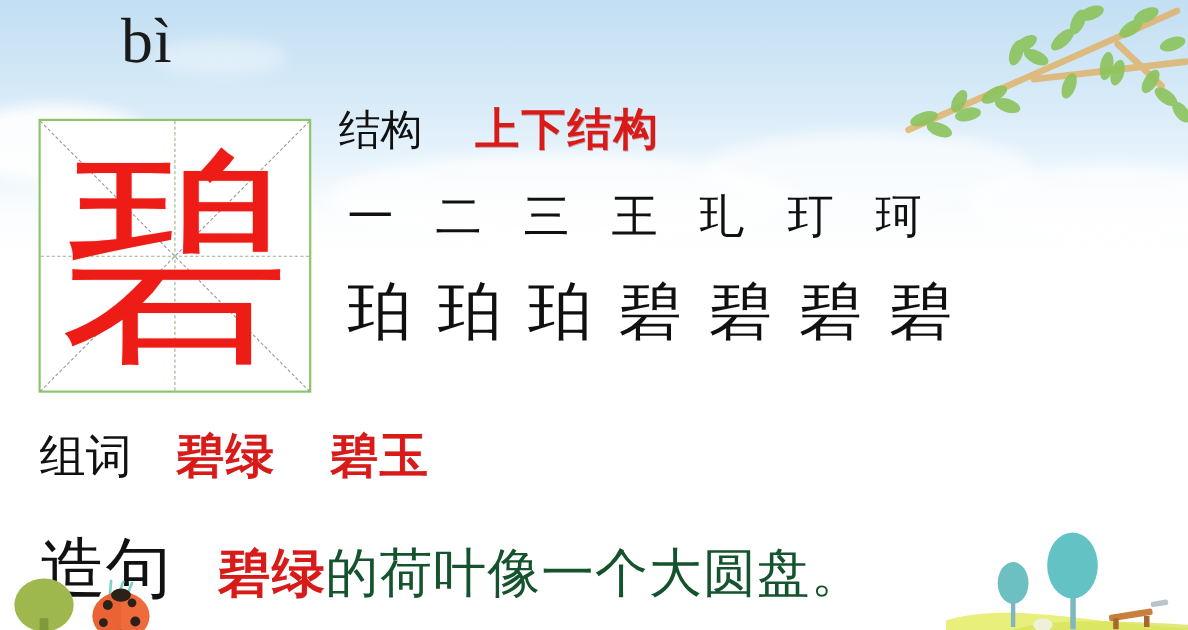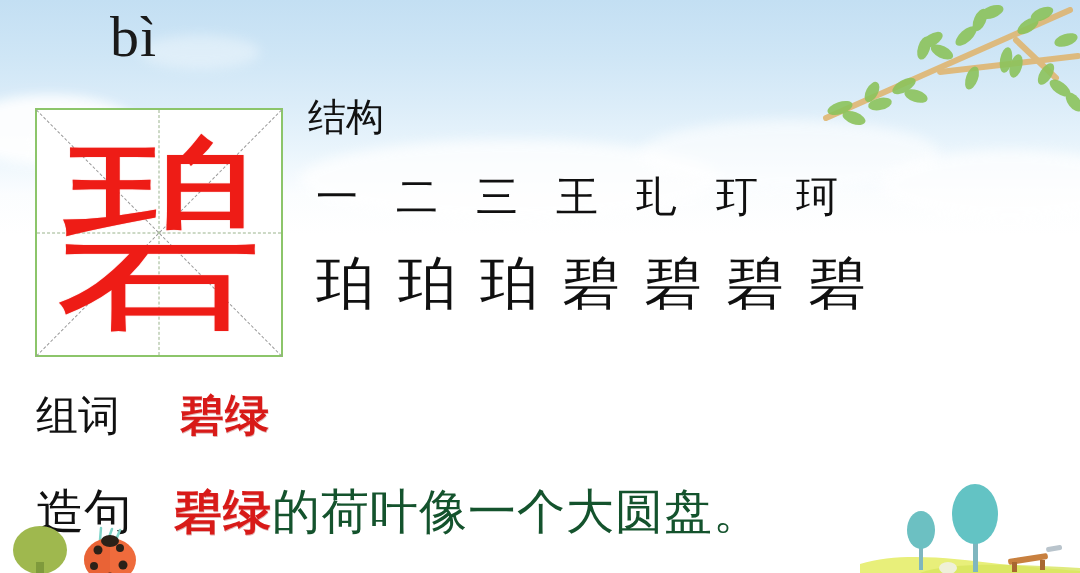--- a/index.html
+++ b/index.html
@@ -196,21 +196,21 @@
 
   
   .vocab-row {
     position: absolute;
     left: 36px;
     top: 393px;
     display: flex;
     align-items: baseline;
     white-space: nowrap;
   }
-  .vocab-row .cn-label { margin-right: 60px; font-size: 42px; }
+  .vocab-row .cn-label { margin-right: 40px; font-size: 42px; }
   .vocab-word {
     font-family: "DejaVu Sans", "Liberation Sans", sans-serif;
     font-size: 44px;
     color: #d81a18;
     font-weight: 600;
     line-height: 1;
     margin-right: 50px;
     letter-spacing: 1px;
     text-shadow: 0.5px 0.5px 0 rgba(160,0,0,.3);
   }
@@ -218,21 +218,21 @@
 
   
   .sentence-row {
     position: absolute;
     left: 36px;
     top: 487px;
     display: flex;
     align-items: baseline;
     white-space: nowrap;
   }
-  .sentence-row .cn-label { margin-right: 42px; font-size: 48px; }
+  .sentence-row .cn-label { margin-right: 42px; font-size: 60px; }
   .sent-red {
     font-family: "DejaVu Sans", "Liberation Sans", sans-serif;
     font-size: 48px;
     color: #d81a18;
     font-weight: 600;
     line-height: 1;
     letter-spacing: 1px;
     text-shadow: 0.5px 0.5px 0 rgba(160,0,0,.3);
   }
   .sent-black {
@@ -293,20 +293,21 @@
   <div class="tianzige">
     <div class="tz-line tz-d1"></div>
     <div class="tz-line tz-d2"></div>
     <div class="tz-line tz-h"></div>
     <div class="tz-line tz-v"></div>
     <div class="tz-char">碧</div>
   </div>
 
   <div class="structure-row">
     <span class="cn-label">结构</span>
+    <span class="cn-red">上下结构</span>
   </div>
 
   <div class="stroke-row row1">
     <span class="stroke-cell">一</span>
     <span class="stroke-cell">二</span>
     <span class="stroke-cell">三</span>
     <span class="stroke-cell">王</span>
     <span class="stroke-cell">玌</span>
     <span class="stroke-cell">玎</span>
     <span class="stroke-cell">珂</span>
@@ -318,20 +319,21 @@
     <span class="stroke-cell">珀</span>
     <span class="stroke-cell">碧</span>
     <span class="stroke-cell">碧</span>
     <span class="stroke-cell">碧</span>
     <span class="stroke-cell">碧</span>
   </div>
 
   <div class="vocab-row">
     <span class="cn-label">组词</span>
     <span class="vocab-word">碧绿</span>
+    <span class="vocab-word">碧玉</span>
   </div>
 
   <div class="sentence-row">
     <span class="cn-label">造句</span>
     <span class="sent-red">碧绿</span>
     <span class="sent-black">的荷叶像一个大圆盘。</span>
   </div>
 
   <svg class="ground-left" viewBox="0 0 200 85">
     <g>

